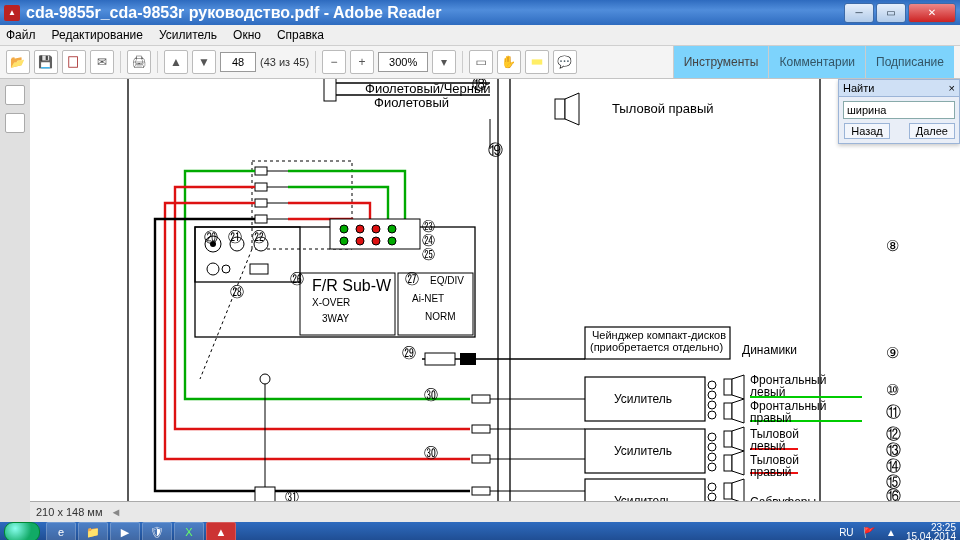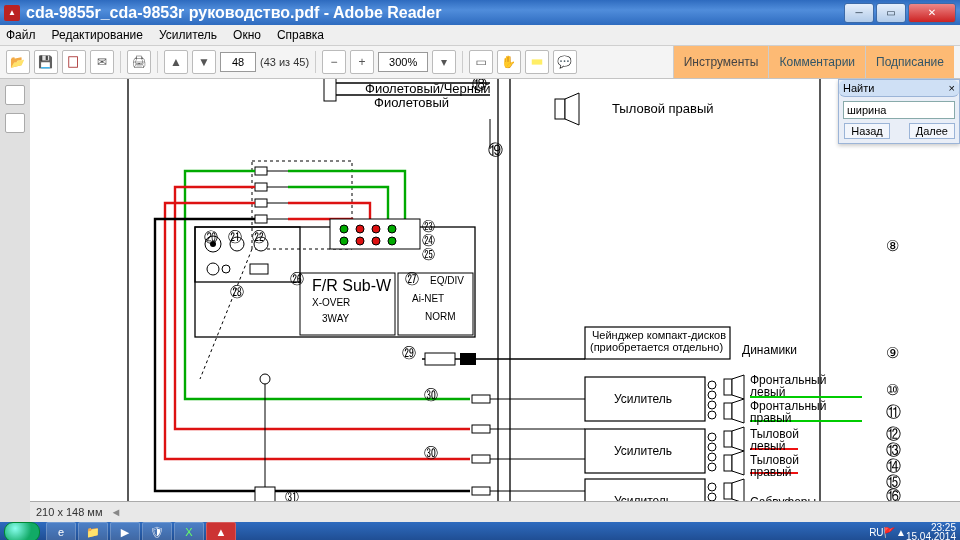--- a/index.html
+++ b/index.html
@@ -25,54 +25,54 @@
     display:flex;align-items:center;padding:0 6px;gap:4px;}
   .tbtn{width:22px;height:22px;border:1px solid #bbb;background:#fff;border-radius:2px;
     display:flex;align-items:center;justify-content:center;color:#555;font-size:12px;}
   .tbtn svg{width:14px;height:14px;}
   .tsep{width:1px;height:22px;background:#ccc;margin:0 2px;}
   .pagebox{width:34px;height:18px;border:1px solid #999;background:#fff;font-size:11px;
     text-align:center;display:flex;align-items:center;justify-content:center;}
   .toolbl{font-size:11px;color:#333;}
   .rtabs{margin-left:auto;display:flex;height:32px;}
   .rtab{padding:0 10px;display:flex;align-items:center;border-left:1px solid #ccc;
-    background:#fdba74;color:#356;font-size:12px;}
+    background:#7dd3fc;color:#356;font-size:12px;}
   .rtab.tools{color:#444;}
   
   .client{position:relative;height:443px;background:#555;overflow:hidden;}
   .leftrail{position:absolute;left:0;top:0;bottom:0;width:30px;background:#e0e0e0;
     border-right:1px solid #aaa;display:flex;flex-direction:column;align-items:center;padding-top:6px;gap:8px;}
   .lricon{width:18px;height:18px;border:1px solid #aaa;background:#fff;border-radius:2px;}
   .page{position:absolute;left:30px;top:0;right:0;bottom:20px;background:#fff;overflow:hidden;}
   .statusbar{position:absolute;left:30px;right:0;bottom:0;height:20px;background:#e8e8e8;
     border-top:1px solid #aaa;display:flex;align-items:center;padding:0 6px;font-size:11px;color:#333;}
   
   .findpane{position:absolute;right:0px;top:0px;width:120px;background:#e9eef7;
     border:1px solid #9bb4d7;box-shadow:0 2px 4px rgba(0,0,0,.2);}
   .findhdr{background:#cfe0f5;font-size:11px;padding:2px 4px;border-bottom:1px solid #9bb4d7;
-    display:flex;justify-content:space-between;border-radius:6px;}
+    display:flex;justify-content:space-between;}
   .findbody{padding:4px;}
   .findinput{width:100%;height:18px;border:1px solid #8aa;background:#fff;font-size:11px;
     padding:0 16px 0 3px;box-sizing:border-box;}
   .findbtns{display:flex;justify-content:flex-end;gap:19px;margin-top:4px;}
   .fbtn{border:1px solid #9bb4d7;background:#f3f6fc;font-size:11px;padding:1px 6px;}
   
   .diagram{position:absolute;inset:0;padding-left:44px;}
   .diagram svg{position:absolute;inset:0;width:100%;height:100%;}
   .lbl{position:absolute;font-size:12px;font-family:Arial,sans-serif;color:#000;white-space:nowrap;}
   .big{font-size:13px;}
   .spk{position:absolute;font-size:12px;}
   
   .taskbar{height:20px;background:linear-gradient(#2e6bbf,#1e4b8f);display:flex;
     align-items:center;padding:0 4px;color:#fff;font-size:11px;}
   .start{width:34px;height:18px;border-radius:9px;background:radial-gradient(circle at 30% 30%,#8fe,#1a6 60%);
     border:1px solid #083;margin-right:6px;}
   .taskicon{width:28px;height:18px;background:rgba(255,255,255,.15);border:1px solid rgba(255,255,255,.2);
     margin-right:2px;border-radius:2px;display:flex;align-items:center;justify-content:center;}
-  .tray{margin-left:auto;display:flex;align-items:center;font-size:10px;}
+  .tray{margin-left:auto;display:flex;align-items:center;gap:10px;font-size:10px;}
 </style>
 </head>
 <body>
 
 <div class="titlebar">
   <div class="pdf-icon">▲</div>
   <div class="title">cda-9855r_cda-9853r руководство.pdf - Adobe Reader</div>
   <div class="winbtns">
     <div class="winbtn min"></div>
     <div class="winbtn max"></div>

